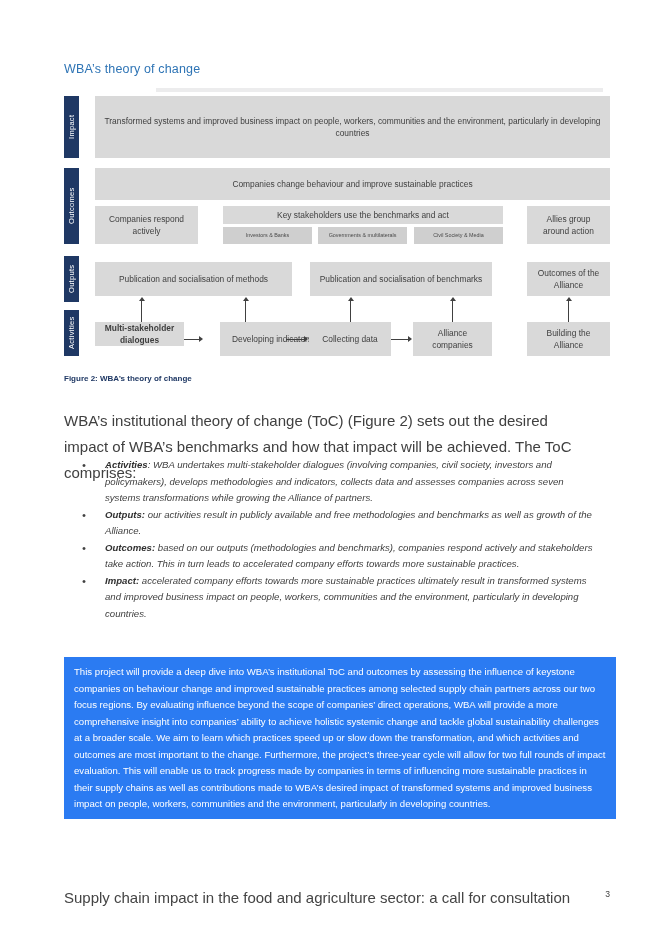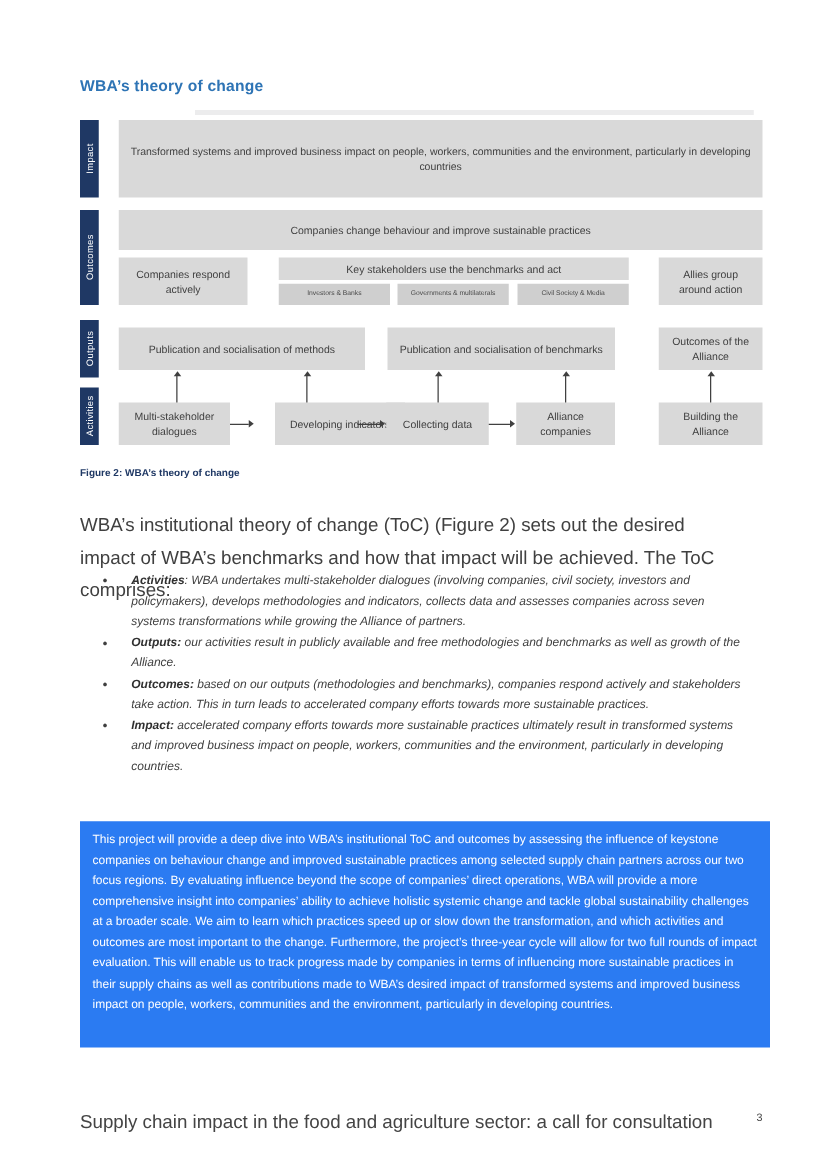--- a/index.html
+++ b/index.html
@@ -22,21 +22,21 @@
     width: 662px;
     height: 936px;
   }
 
   
   .doc-heading {
     position: absolute;
     left: 64px;
     top: 62px;
     font-size: 12.5px;
-    font-weight: bold;
+    font-weight: normal;
     color: #2e74b5;
     letter-spacing: 0.15px;
   }
 
   
   .diagram {
     position: absolute;
     left: 64px;
     top: 88px;
     width: 546px;
@@ -158,21 +158,21 @@
   .highlight-box {
     position: absolute;
     left: 64px;
     top: 657px;
     width: 552px;
     box-sizing: border-box;
     background: #2b7bf2;
     color: #ffffff;
     font-size: 9.6px;
     line-height: 1.72;
-    padding: 7px 10px 25px 10px;
+    padding: 7px 10px 6px 10px;
   }
 
   
   .footer-rule {
     position: absolute;
     left: 64px;
     top: 882px;
     width: 546px;
     height: 0px;
   }
@@ -218,21 +218,21 @@
     <div class="node sub" style="left:159px; top:139px; width:89px; height:17px;">Investors &amp; Banks</div>
     <div class="node sub" style="left:254px; top:139px; width:89px; height:17px;">Governments &amp; multilaterals</div>
     <div class="node sub" style="left:350px; top:139px; width:89px; height:17px;">Civil Society &amp; Media</div>
 
     <div class="node" style="left:463px; top:118px; width:83px; height:38px;">Allies group around action</div>
 
     <div class="node" style="left:31px; top:174px; width:197px; height:34px;">Publication and socialisation of methods</div>
     <div class="node" style="left:246px; top:174px; width:182px; height:34px;">Publication and socialisation of benchmarks</div>
     <div class="node" style="left:463px; top:174px; width:83px; height:34px;">Outcomes of the Alliance</div>
 
-    <div class="node" style="left:31px; top:234px; width:89px; height:34px;">Multi-stakeholder dialogues</div>
+    <div class="node" style="left:31px; top:234px; width:89px; height:24px;font-weight:bold;">Multi-stakeholder dialogues</div>
     <div class="node" style="left:156px; top:234px; width:104px; height:34px;">Developing indicators</div>
     <div class="node" style="left:245px; top:234px; width:82px; height:34px;">Collecting data</div>
     <div class="node" style="left:349px; top:234px; width:79px; height:34px;">Alliance companies</div>
     <div class="node" style="left:463px; top:234px; width:83px; height:34px;">Building the Alliance</div>
 
     <div class="arrow-line" style="left:77px; top:212px; width:1px; height:22px;"></div>
     <div class="arrow-head-up" style="left:74.5px; top:209px;"></div>
 
     <div class="arrow-line" style="left:181px; top:212px; width:1px; height:22px;"></div>
     <div class="arrow-head-up" style="left:178.5px; top:209px;"></div>

